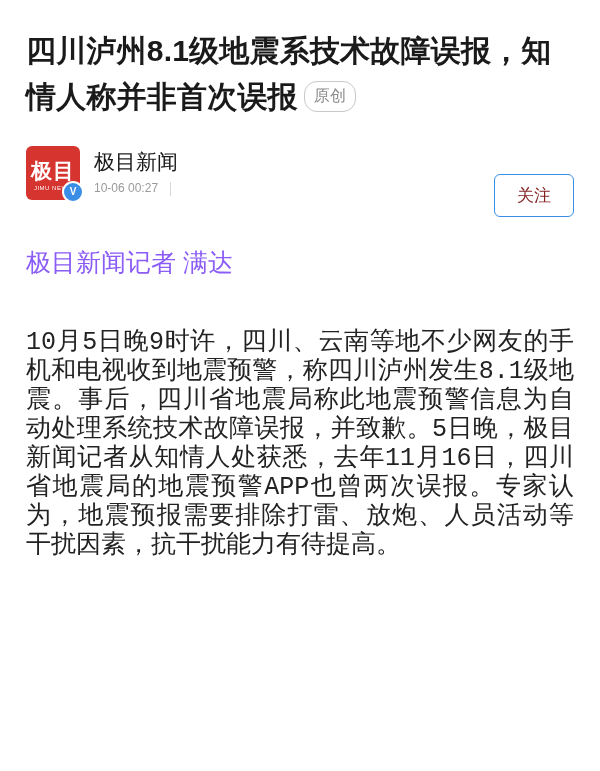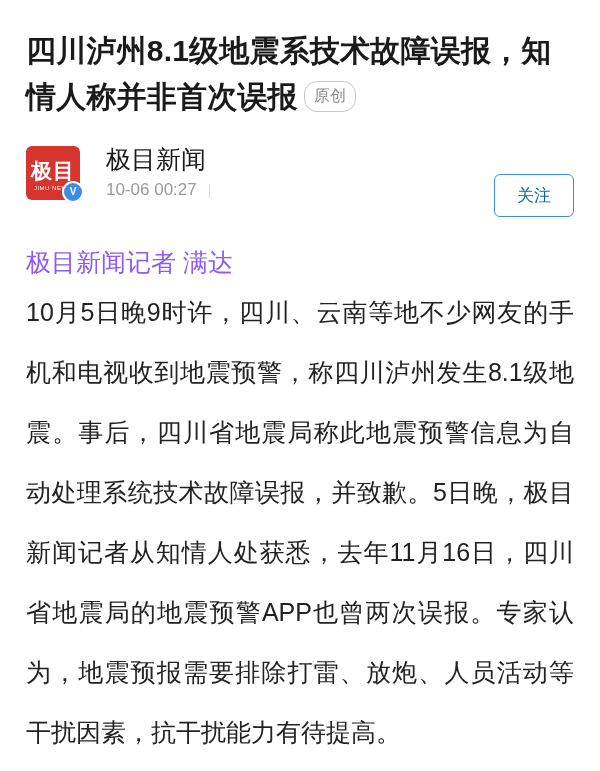--- a/index.html
+++ b/index.html
@@ -46,21 +46,20 @@
     margin-left: 6px;
     white-space: nowrap;
   }
 
   
   .author-row {
     display: flex;
     align-items: center;
     margin-top: 26px;
     height: 54px;
-    gap: 12px;
   }
   .avatar-wrap {
     position: relative;
     width: 54px;
     height: 54px;
     flex: 0 0 54px;
   }
   .avatar {
     width: 54px;
     height: 54px;
@@ -100,66 +99,68 @@
     line-height: 18px;
     text-align: center;
     font-weight: bold;
   }
   .author-meta {
     margin-left: 14px;
     flex: 1 1 auto;
     min-width: 0;
   }
   .author-name {
-    font-size: 25px;
+    font-size: 21px;
     color: #1a1a1a;
     font-weight: 500;
     line-height: 1.1;
   }
   .author-sub {
     margin-top: 8px;
-    font-size: 17px;
+    font-size: 12px;
     color: #9a9a9a;
     display: flex;
     align-items: center;
     line-height: 1.1;
   }
   .author-sub .divider {
     display: inline-block;
     width: 1px;
     height: 14px;
     background: #d8d8d8;
     margin: 0 12px;
   }
   .follow-btn {
     flex: 0 0 auto;
     border: 1px solid #3a8ee6;
-    color: #0369a1;
+    color: #7f1d1d;
     border-radius: 6px;
     font-size: 17px;
     padding: 9px 22px;
     background: #ffffff;
     cursor: pointer;
     white-space: nowrap;
     margin-top: 44px;
   }
 
   
   .byline {
     margin-top: 44px;
     font-size: 25px;
     line-height: 1.5;
     color: #8b5cf6;
   }
   .body-para {
+    margin-top: 46px;
     font-size: 25px;
-    line-height: 60px;
+    line-height: 29px;
     color: #222222;
     text-align: justify;
     word-break: break-all;
+    font-family: Liberation Mono, monospace;
   }
 </style>
 </head>
 <body>
 
 <div class="page">
 
   <h1 class="headline"><span>四川泸州8.1级地震系技术故障误报，知情人称并非首次误报</span><span class="orig-badge">原创</span></h1>
 
   <div class="author-row">

